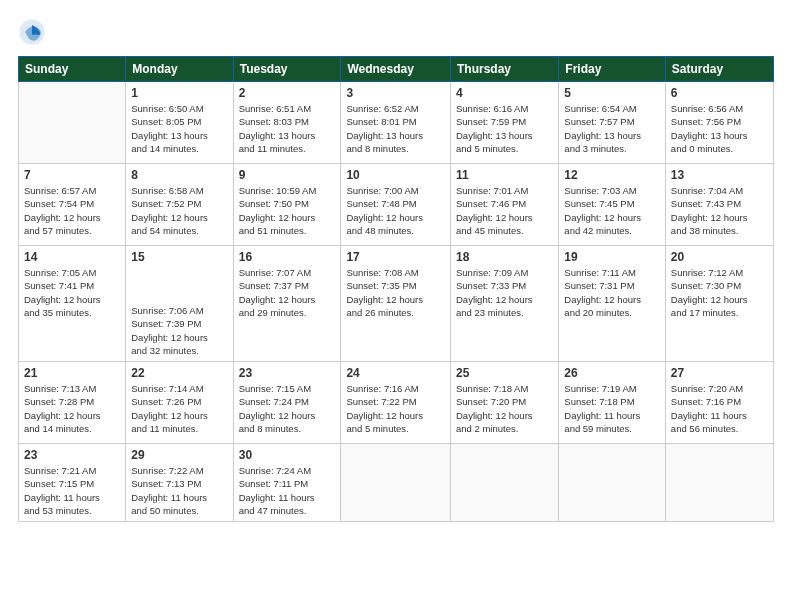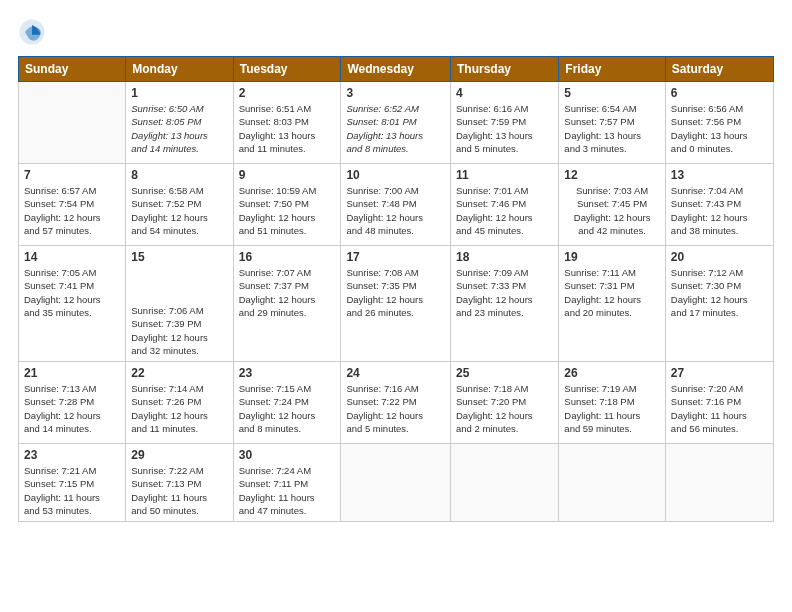--- a/index.html
+++ b/index.html
@@ -58,21 +58,21 @@
     .subtitle {
       font-size: 14px;
       color: #555;
     }
     .calendar {
       width: 100%;
       border-collapse: collapse;
       font-size: 10.5px;
     }
     .calendar th {
-      background: #a16207;
+      background: #14532d;
       color: #fff;
       text-align: left;
       padding: 5px 6px;
       font-size: 12px;
       font-weight: bold;
       border: 1px solid #1a5ea0;
     }
     .calendar td {
       border: 1px solid #ccc;
       vertical-align: top;
@@ -132,35 +132,35 @@
           <th>Thursday</th>
           <th>Friday</th>
           <th>Saturday</th>
         </tr>
     </thead>
     <tbody id="calendar-body">
     <tr>
           <td class="empty"></td>
           <td>
             <span class="day-number">1</span>
-            <div class="day-info" style="white-space: pre-line; font-style: italic;">Sunrise: 6:50 AM
+            <div class="day-info" style="white-space: pre-line;">Sunrise: 6:50 AM
 Sunset: 8:05 PM
 Daylight: 13 hours
 and 14 minutes.</div>
           </td>
           <td>
             <span class="day-number">2</span>
             <div class="day-info" style="white-space: pre-line;">Sunrise: 6:51 AM
 Sunset: 8:03 PM
 Daylight: 13 hours
 and 11 minutes.</div>
           </td>
           <td>
             <span class="day-number">3</span>
-            <div class="day-info" style="white-space: pre-line; font-style: italic;">Sunrise: 6:52 AM
+            <div class="day-info" style="white-space: pre-line;">Sunrise: 6:52 AM
 Sunset: 8:01 PM
 Daylight: 13 hours
 and 8 minutes.</div>
           </td>
           <td>
             <span class="day-number">4</span>
             <div class="day-info" style="white-space: pre-line;">Sunrise: 6:16 AM
 Sunset: 7:59 PM
 Daylight: 13 hours
 and 5 minutes.</div>
@@ -211,21 +211,21 @@
           </td>
           <td>
             <span class="day-number">11</span>
             <div class="day-info" style="white-space: pre-line;">Sunrise: 7:01 AM
 Sunset: 7:46 PM
 Daylight: 12 hours
 and 45 minutes.</div>
           </td>
           <td>
             <span class="day-number">12</span>
-            <div class="day-info" style="white-space: pre-line; text-align: center;">Sunrise: 7:03 AM
+            <div class="day-info" style="white-space: pre-line;">Sunrise: 7:03 AM
 Sunset: 7:45 PM
 Daylight: 12 hours
 and 42 minutes.</div>
           </td>
           <td>
             <span class="day-number">13</span>
             <div class="day-info" style="white-space: pre-line;">Sunrise: 7:04 AM
 Sunset: 7:43 PM
 Daylight: 12 hours
 and 38 minutes.</div>

